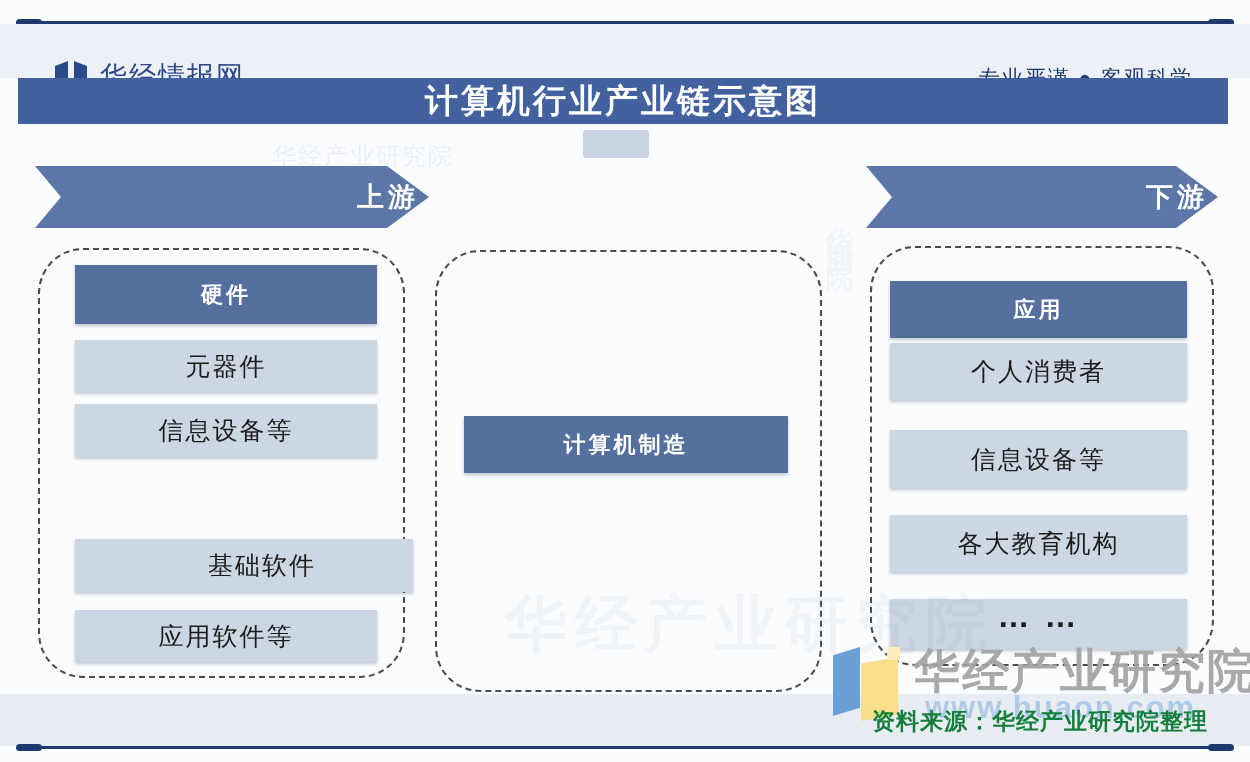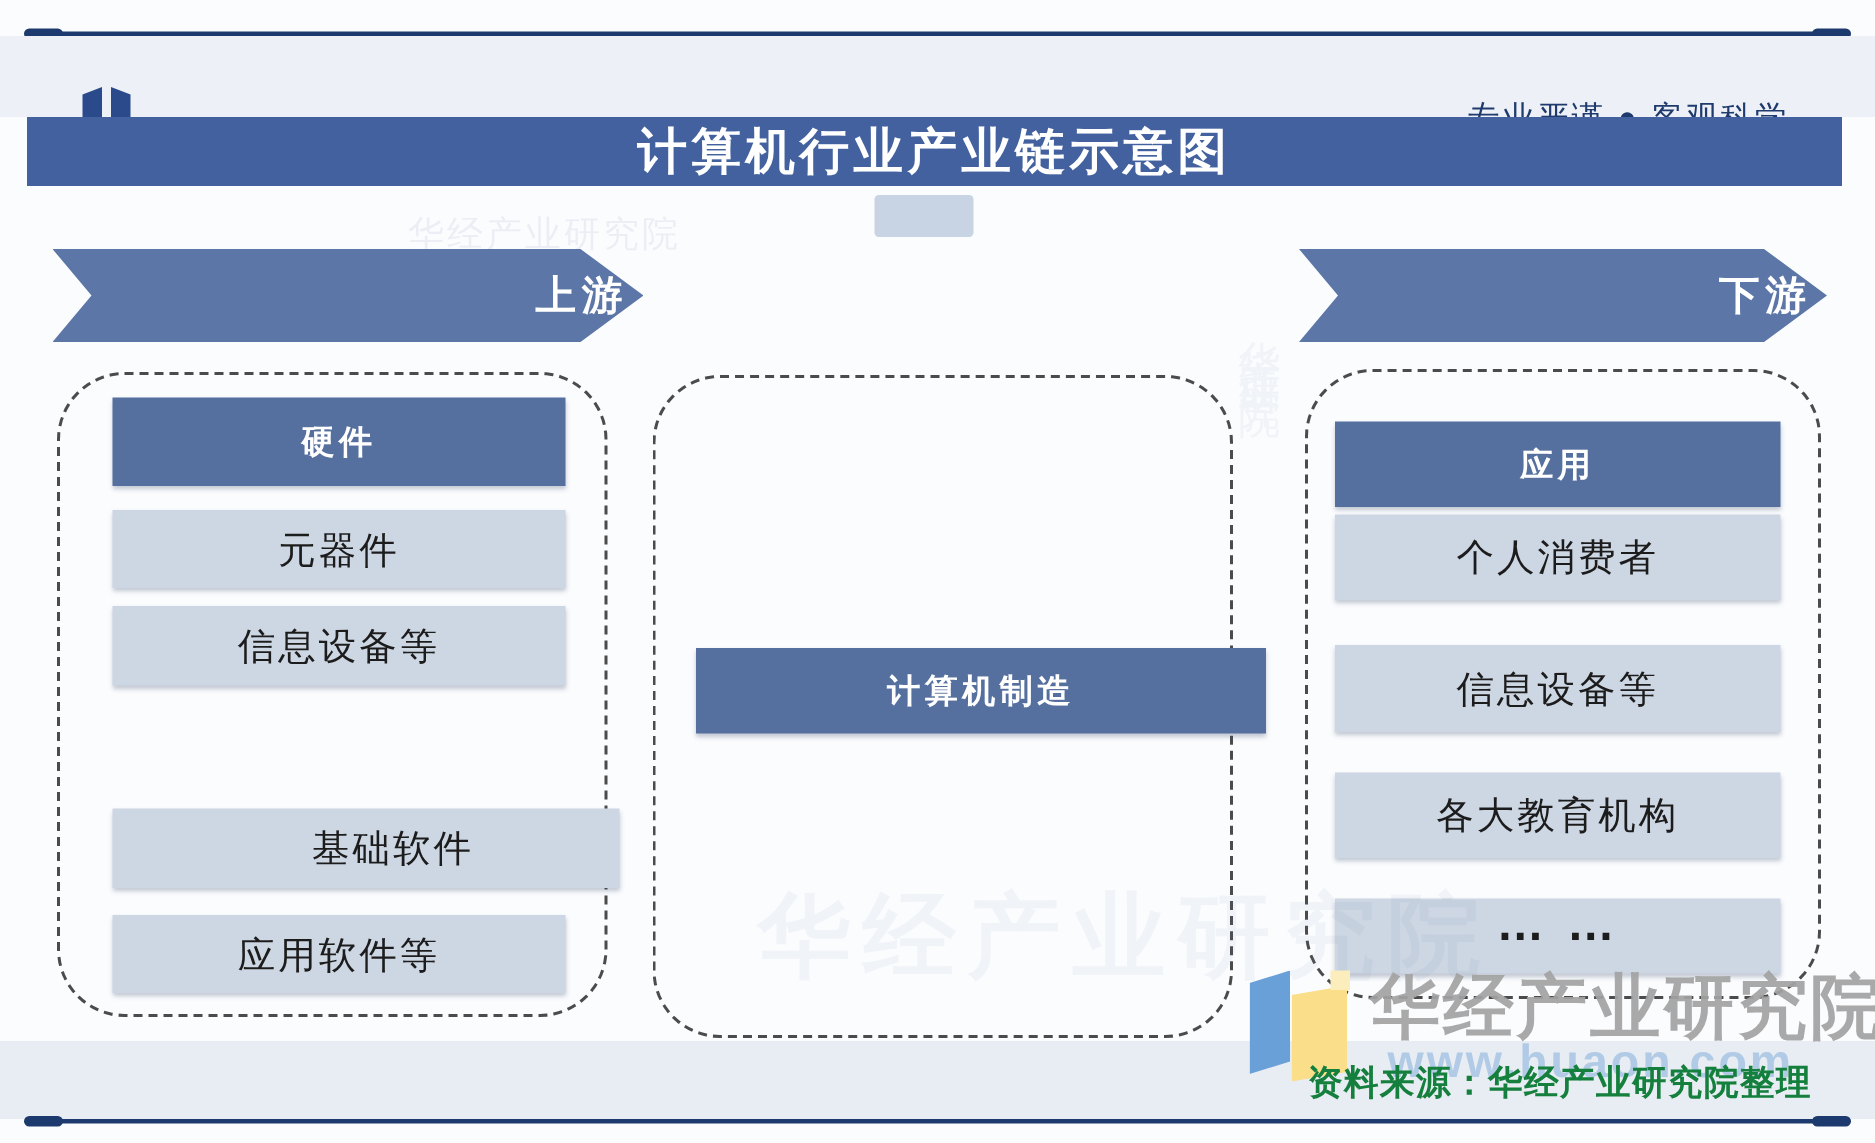--- a/index.html
+++ b/index.html
@@ -60,21 +60,21 @@
 
   
   .b1{left:35px;width:302px;}
   .b1-0{top:15px;height:59px;}
   .b1-1{top:90px;height:52px;}
   .b1-2{top:154px;height:53px;}
   .b1-3{top:224px;height:58px;}
   .b1-4{top:289px;height:53px;padding-left:36px;}
   .b1-5{top:360px;height:52px;}
   
-  .b2-0{left:27px;width:380px;top:180px;height:57px;}
+  .b2-0{left:27px;width:324px;top:164px;height:57px;}
   
   .b3{left:18px;width:297px;}
   .b3-0{top:17px;height:57px;margin-top:16px;}
   .b3-1{top:95px;height:57px;}
   .b3-2{top:182px;height:58px;}
   .b3-3{top:267px;height:57px;}
   .b3-4{top:351px;height:50px;}
 
   
   .footer-band{position:absolute;left:0;top:694px;width:1250px;height:52px;background:#e8ecf3;}
@@ -113,20 +113,21 @@
     <span class="cap cap-l"></span>
     <span class="cap cap-r"></span>
   </div>
 
   <div class="header-band">
     <div class="brand">
       <svg width="34" height="30" viewBox="0 0 34 30">
         <polygon points="1,5 14,0 14,30 1,25" fill="#2b4a8b"></polygon>
         <polygon points="20,0 33,5 33,25 20,30" fill="#2b4a8b"></polygon>
       </svg>
+      <span class="site-name">华经情报网</span>
     </div>
     <div class="tagline">专业严谨 ● 客观科学</div>
   </div>
 
   <div class="title-bar">计算机行业产业链示意图</div>
 
   <div class="arrow arrow-1">
     <span>上游</span>
   </div>
   <div class="arrow arrow-3">

